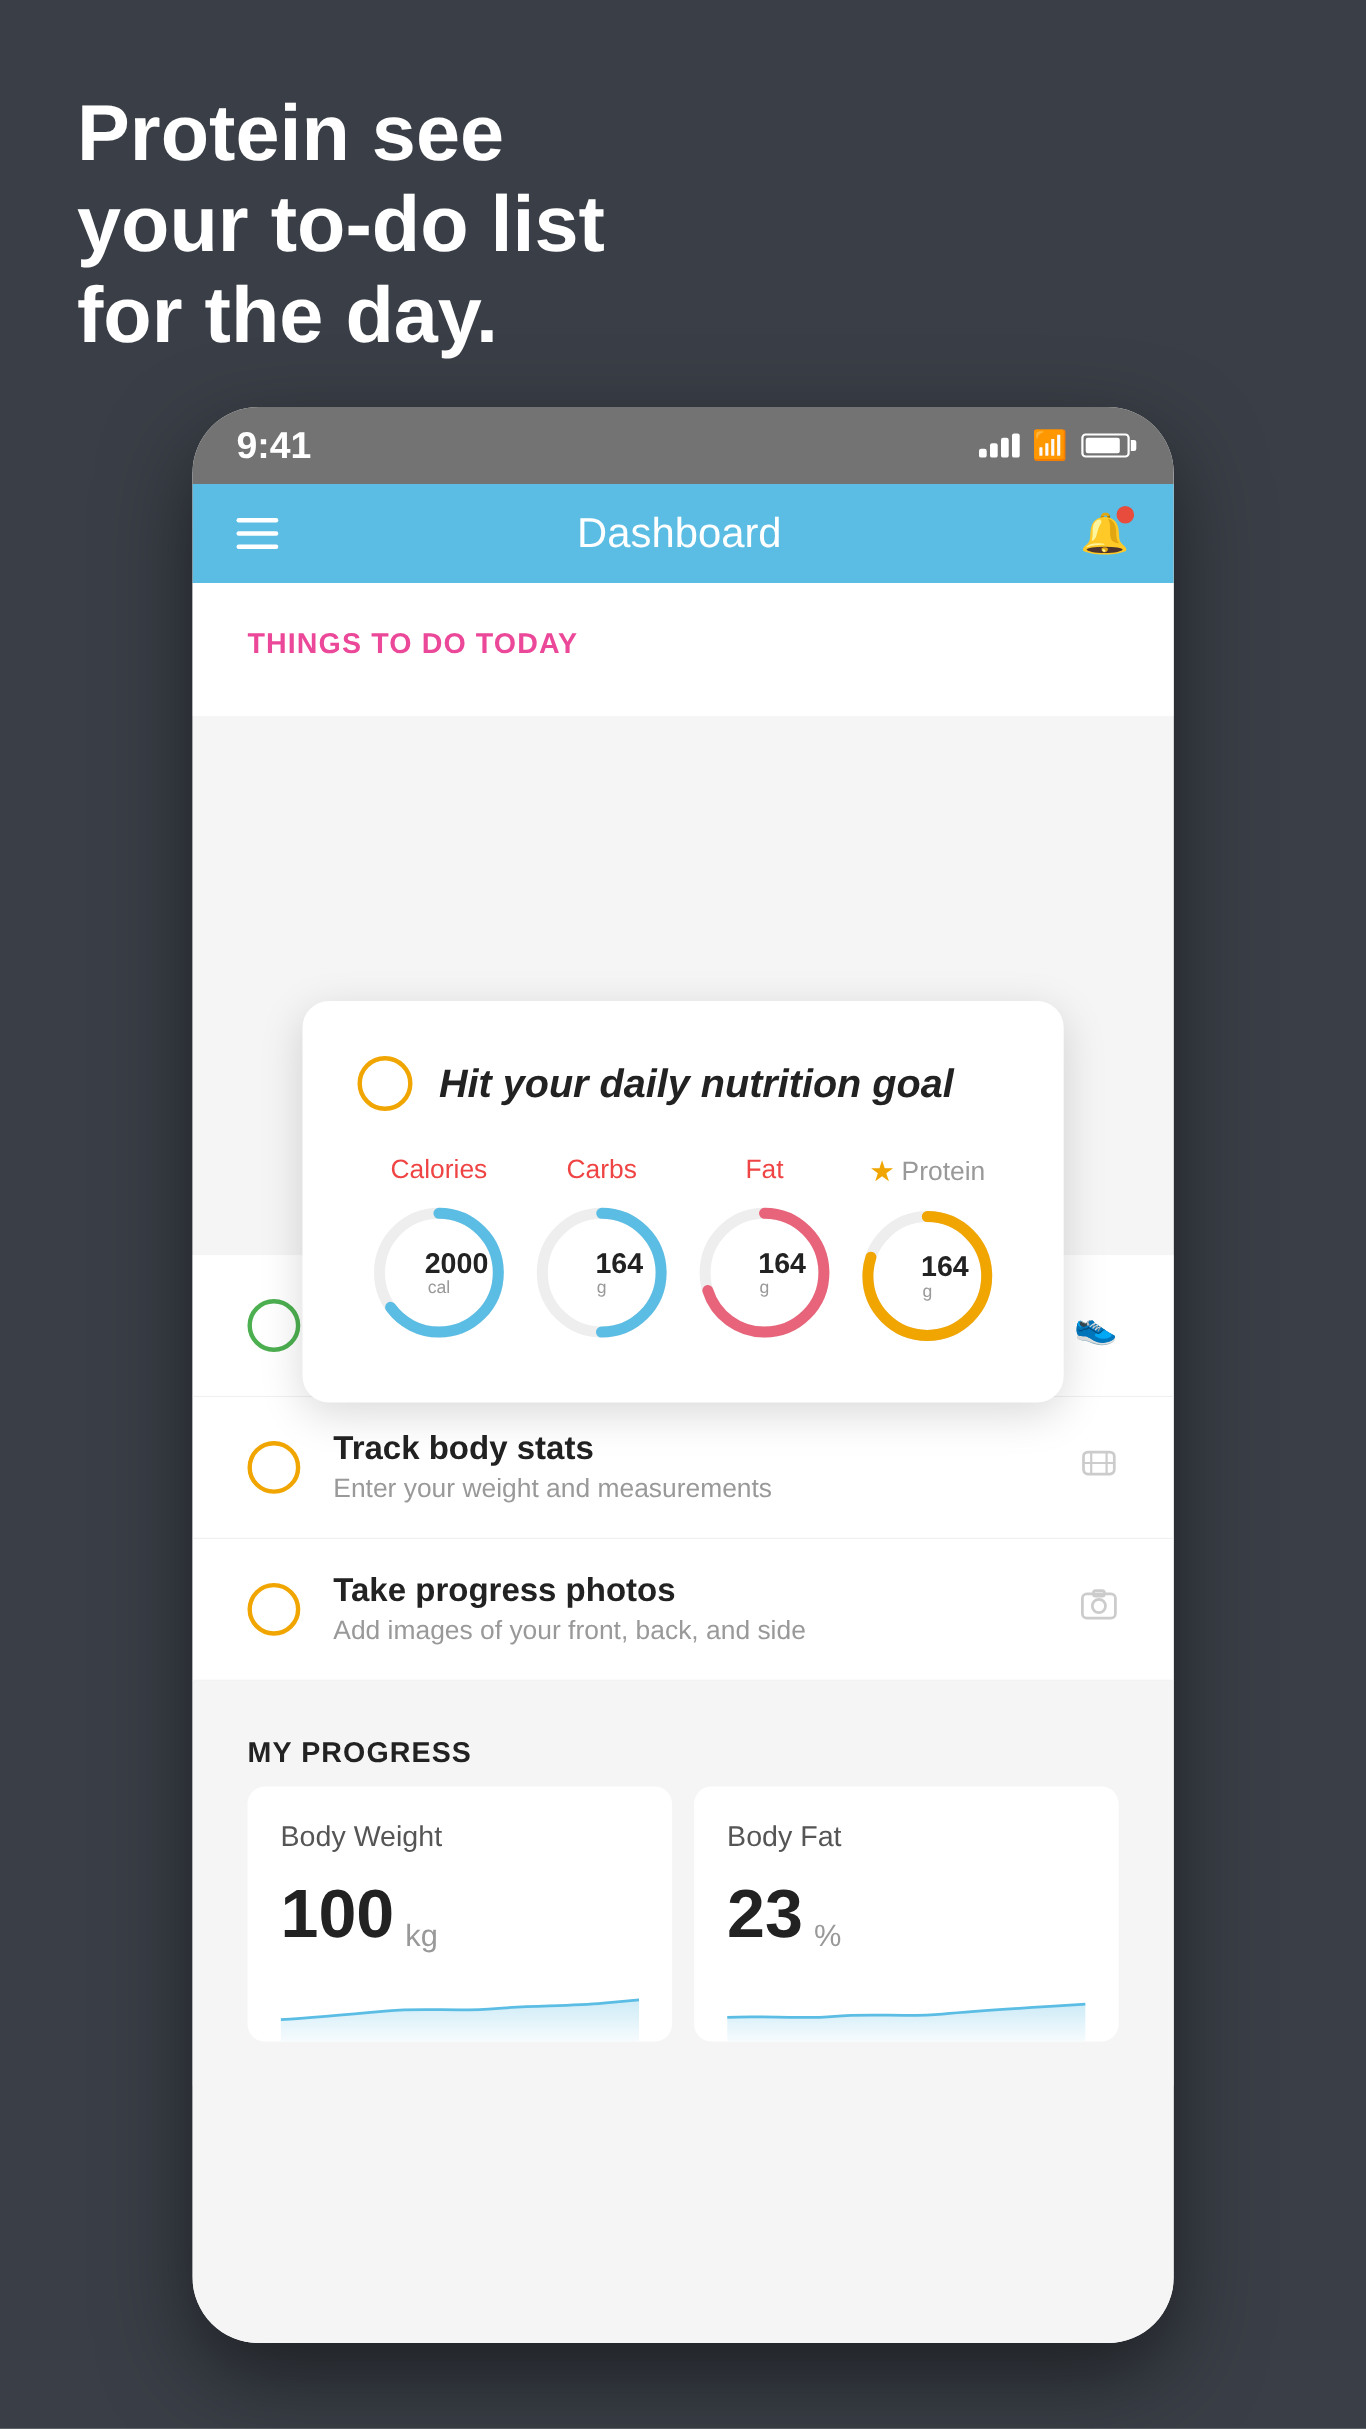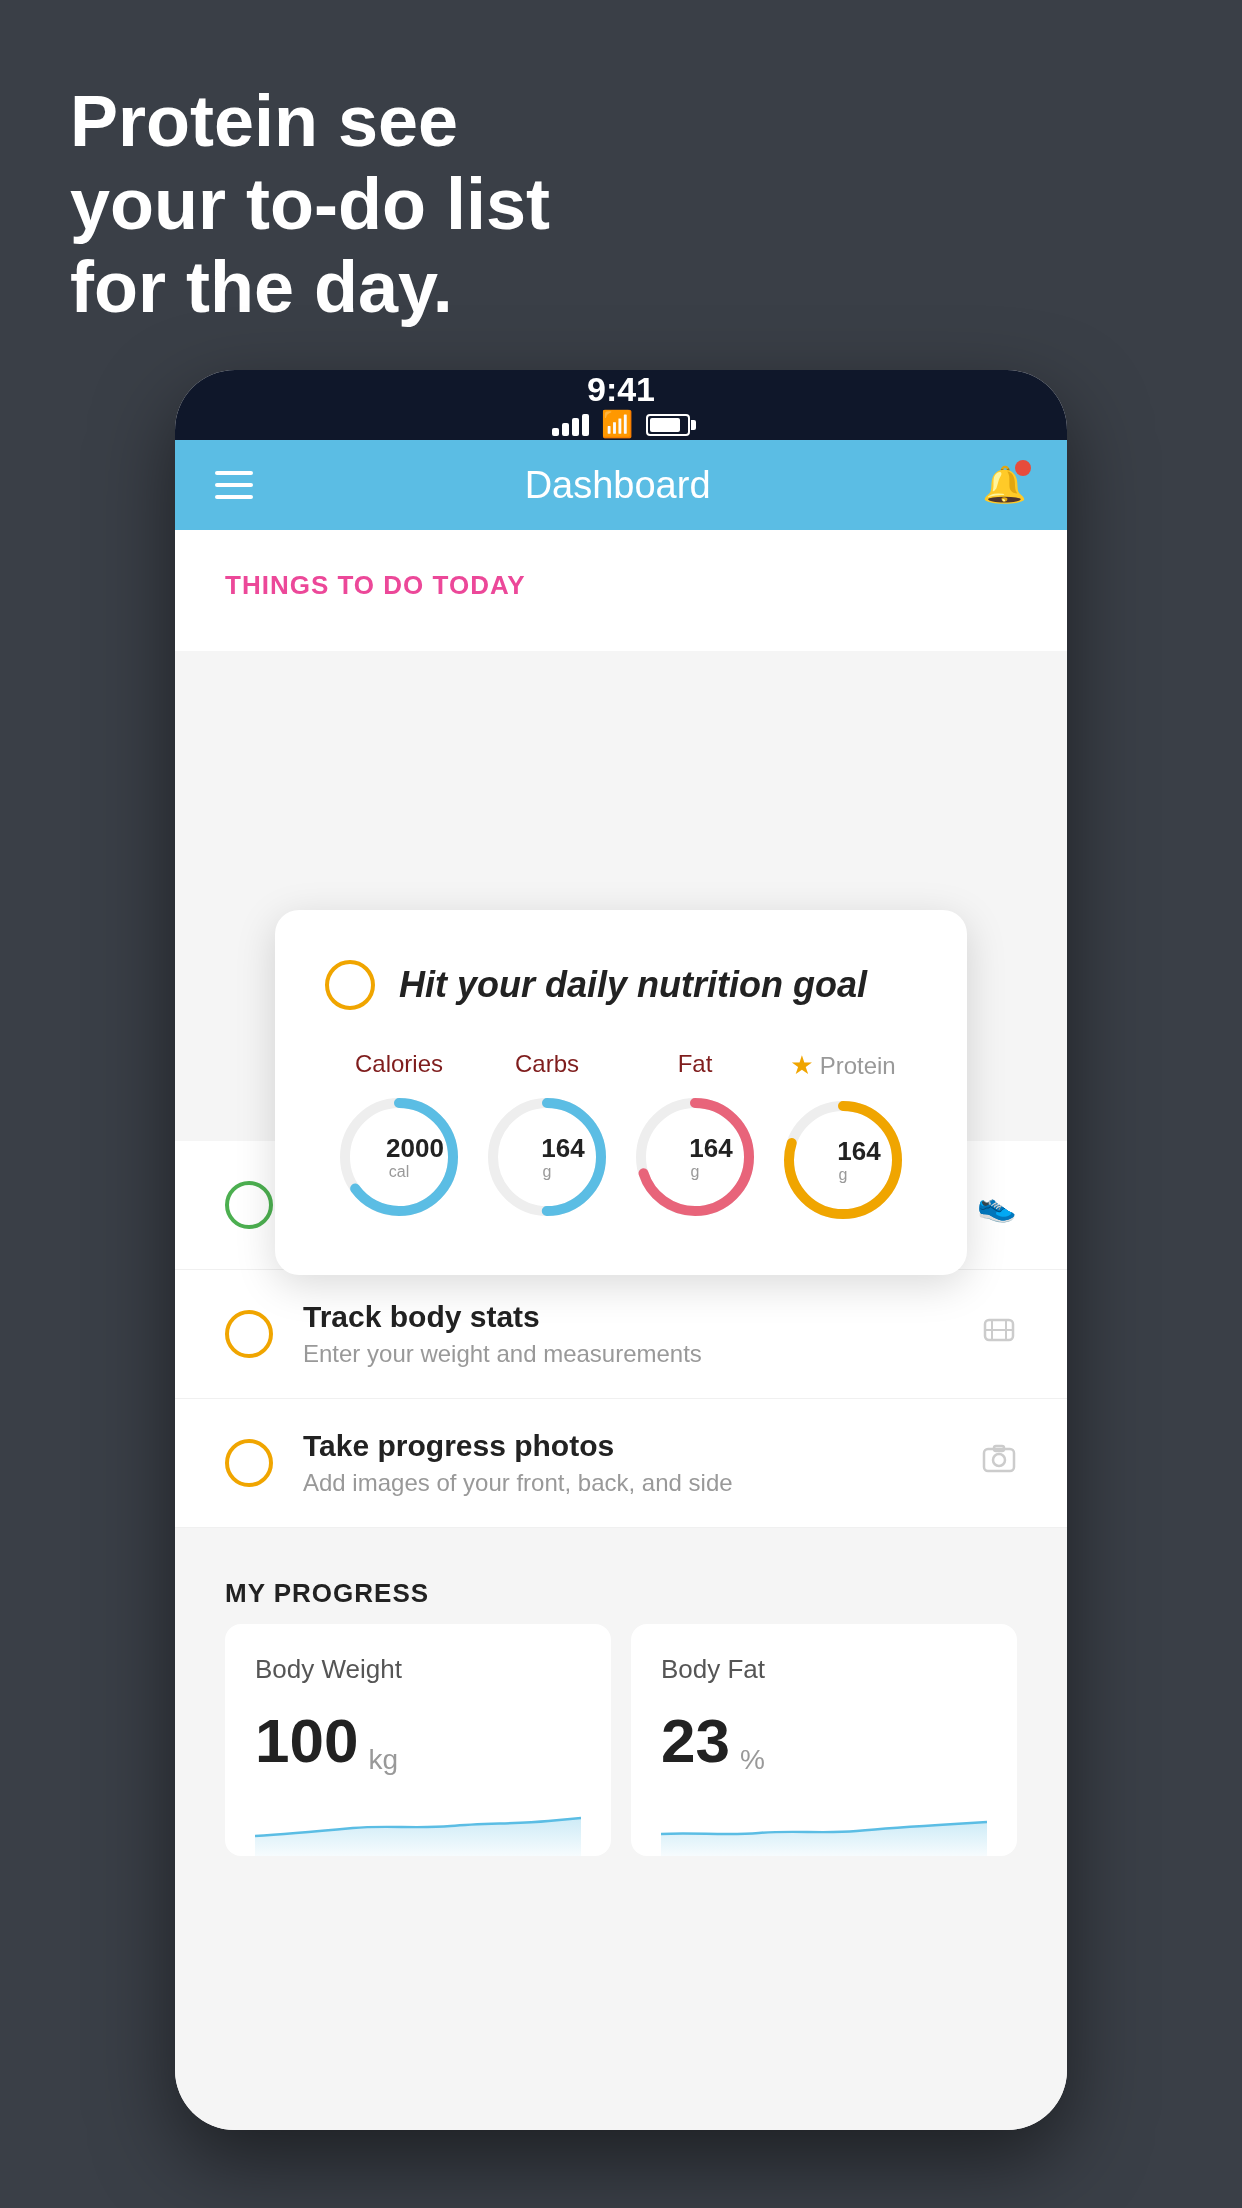--- a/index.html
+++ b/index.html
@@ -35,27 +35,26 @@
       height: 1760px;
       background: #f5f5f5;
       border-radius: 60px;
       overflow: hidden;
       box-shadow: 0 30px 80px rgba(0,0,0,0.5);
       z-index: 2;
     }
 
     
     .status-bar {
-      background: #0f172a;
+      background: #737373;
       height: 70px;
       display: flex;
       align-items: center;
       justify-content: space-between;
       padding: 0 40px;
-      flex-direction: column;
     }
 
     .status-time {
       color: #ffffff;
       font-size: 34px;
       font-weight: 600;
     }
 
     .status-icons {
       display: flex;
@@ -223,21 +222,21 @@
 
     .stat-item {
       display: flex;
       flex-direction: column;
       align-items: center;
       gap: 14px;
     }
 
     .stat-label {
       font-size: 24px;
-      color: #7f1d1d;
+      color: #ef4444;
     }
 
     .star-label {
       display: flex;
       align-items: center;
       gap: 6px;
       font-size: 24px;
       color: #999;
     }
 

